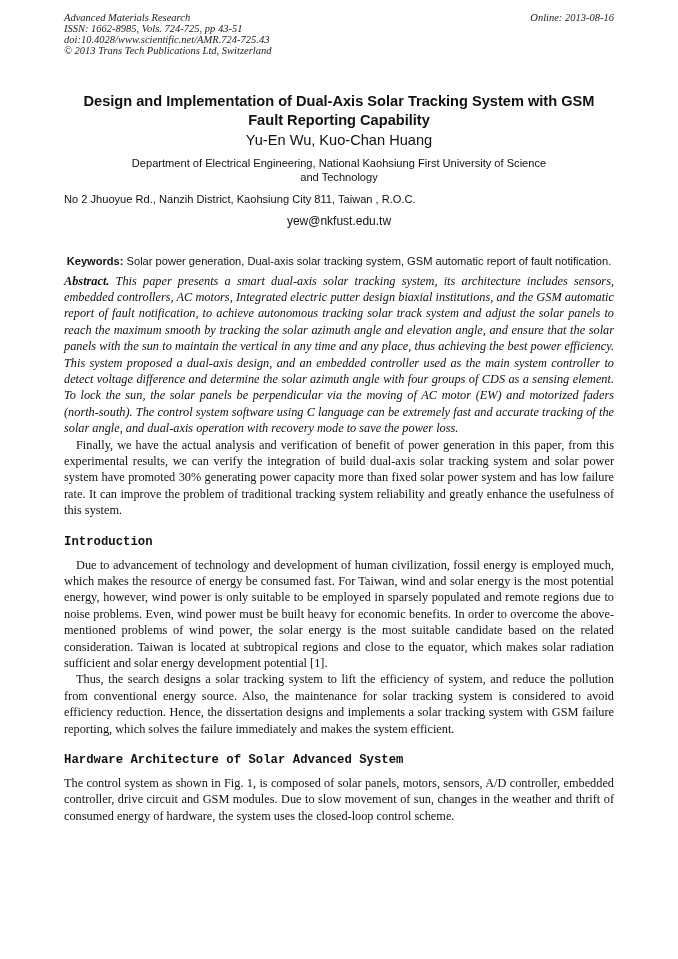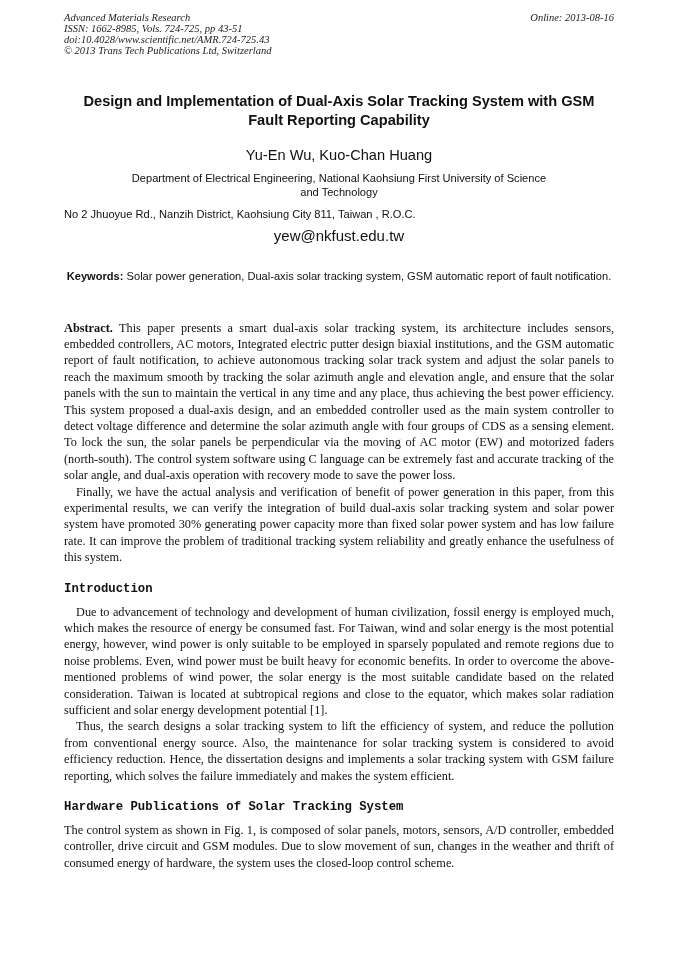--- a/index.html
+++ b/index.html
@@ -1,28 +1,28 @@
 <!DOCTYPE html>
 <html><head>
 <meta charset="utf-8">
 <style>
   html, body { margin: 0; padding: 0; background: #ffffff; }
   body { width: 678px; height: 959px; position: relative; overflow: hidden; color: #111; }
   .page { position: absolute; left: 64px; top: 12px; width: 550px; }
   .header { position: relative; font-family: "Liberation Serif", serif; font-style: italic; font-size: 10.5px; line-height: 11px; color: #222; }
   .header .online { position: absolute; right: 0; top: 0; }
   .title { font-family: "Liberation Sans", sans-serif; font-weight: bold; font-size: 14.6px; line-height: 19px; text-align: center; margin-top: 36px; color: #111; }
-  .authors { font-family: "Liberation Sans", sans-serif; font-size: 14.6px; line-height: 19px; text-align: center; margin-top: 16px; }
+  .authors { font-family: "Liberation Sans", sans-serif; font-size: 14.6px; line-height: 19px; text-align: center; margin-top: 1px; }
   .affil { font-family: "Liberation Sans", sans-serif; font-size: 11.1px; line-height: 14px; text-align: center; margin-top: 6px; }
   .address { font-family: "Liberation Sans", sans-serif; font-size: 11.1px; line-height: 14px; text-align: left; margin-top: 8px; }
-  .email { font-family: "Liberation Sans", sans-serif; font-size: 15px; line-height: 14px; text-align: center; margin-top: 8px; }
+  .email { font-family: "Liberation Sans", sans-serif; font-size: 12px; line-height: 14px; text-align: center; margin-top: 8px; }
   .keywords { font-family: "Liberation Sans", sans-serif; font-size: 11.1px; line-height: 13.5px; margin-top: 27px; text-align: center; }
   .keywords b { font-weight: bold; }
   .para { font-family: "Liberation Serif", serif; font-size: 12.3px; line-height: 16.4px; text-align: justify; margin: 0; }
-  .abstract { margin-top: 36px; }
+  .abstract { margin-top: 4px; font-style: italic; }
   .indent { text-indent: 12px; }
   .section-head { font-family: Liberation Mono, monospace; font-weight: bold; font-size: 12.3px; line-height: 16px; margin-top: 15px; margin-bottom: 7px; }
   .bold { font-weight: bold; }
 </style>
 </head>
 <body>
 
 <div class="page">
 
   <div class="header">
@@ -43,16 +43,16 @@
     <b>Keywords:</b><span> Solar power generation, Dual-axis solar tracking system, GSM automatic report of fault notification.</span>
   </div>
 
   <p class="para abstract"><span class="bold">Abstract.</span><span> This paper presents a smart dual-axis solar tracking system, its architecture includes sensors, embedded controllers, AC motors, Integrated electric putter design biaxial institutions, and the GSM automatic report of fault notification, to achieve autonomous tracking solar track system and adjust the solar panels to reach the maximum smooth by tracking the solar azimuth angle and elevation angle, and ensure that the solar panels with the sun to maintain the vertical in any time and any place, thus achieving the best power efficiency. This system proposed a dual-axis design, and an embedded controller used as the main system controller to detect voltage difference and determine the solar azimuth angle with four groups of CDS as a sensing element. To lock the sun, the solar panels be perpendicular via the moving of AC motor (EW) and motorized faders (north-south). The control system software using C language can be extremely fast and accurate tracking of the solar angle, and dual-axis operation with recovery mode to save the power loss.</span></p>
   <p class="para indent">Finally, we have the actual analysis and verification of benefit of power generation in this paper, from this experimental results, we can verify the integration of build dual-axis solar tracking system and solar power system have promoted 30% generating power capacity more than fixed solar power system and has low failure rate. It can improve the problem of traditional tracking system reliability and greatly enhance the usefulness of this system.</p>
 
   <div class="section-head">Introduction</div>
   <p class="para indent">Due to advancement of technology and development of human civilization, fossil energy is employed much, which makes the resource of energy be consumed fast. For Taiwan, wind and solar energy is the most potential energy, however, wind power is only suitable to be employed in sparsely populated and remote regions due to noise problems. Even, wind power must be built heavy for economic benefits. In order to overcome the above-mentioned problems of wind power, the solar energy is the most suitable candidate based on the related consideration. Taiwan is located at subtropical regions and close to the equator, which makes solar radiation sufficient and solar energy development potential [1].</p>
   <p class="para indent">Thus, the search designs a solar tracking system to lift the efficiency of system, and reduce the pollution from conventional energy source. Also, the maintenance for solar tracking system is considered to avoid efficiency reduction. Hence, the dissertation designs and implements a solar tracking system with GSM failure reporting, which solves the failure immediately and makes the system efficient.</p>
 
-  <div class="section-head">Hardware Publications of Solar Tracking System</div>
+  <div class="section-head">Hardware Architecture of Solar Advanced System</div>
   <p class="para">The control system as shown in Fig. 1, is composed of solar panels, motors, sensors, A/D controller, embedded controller, drive circuit and GSM modules. Due to slow movement of sun, changes in the weather and thrift of consumed energy of hardware, the system uses the closed-loop control scheme.</p>
 
 </div>
 
 </body></html>

